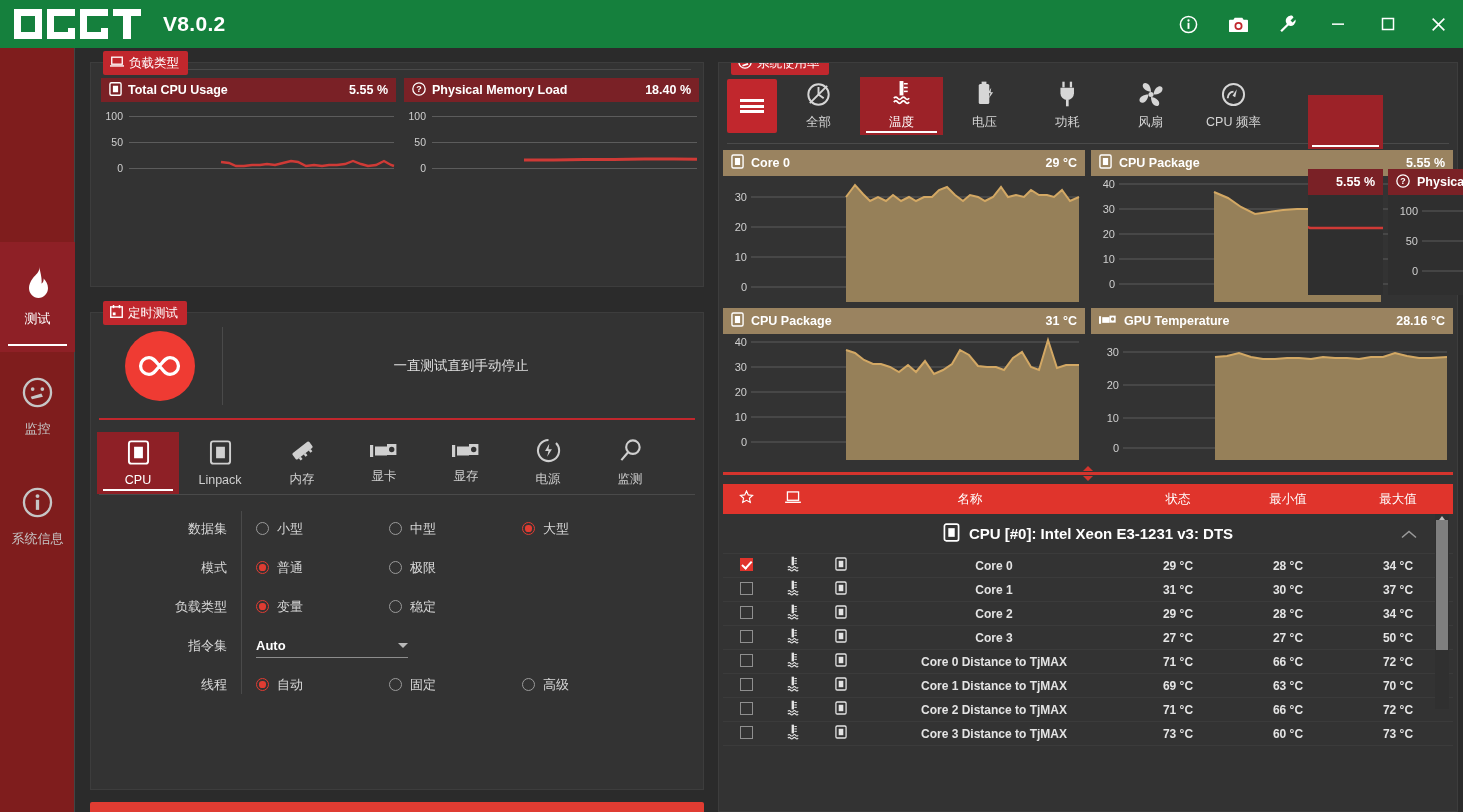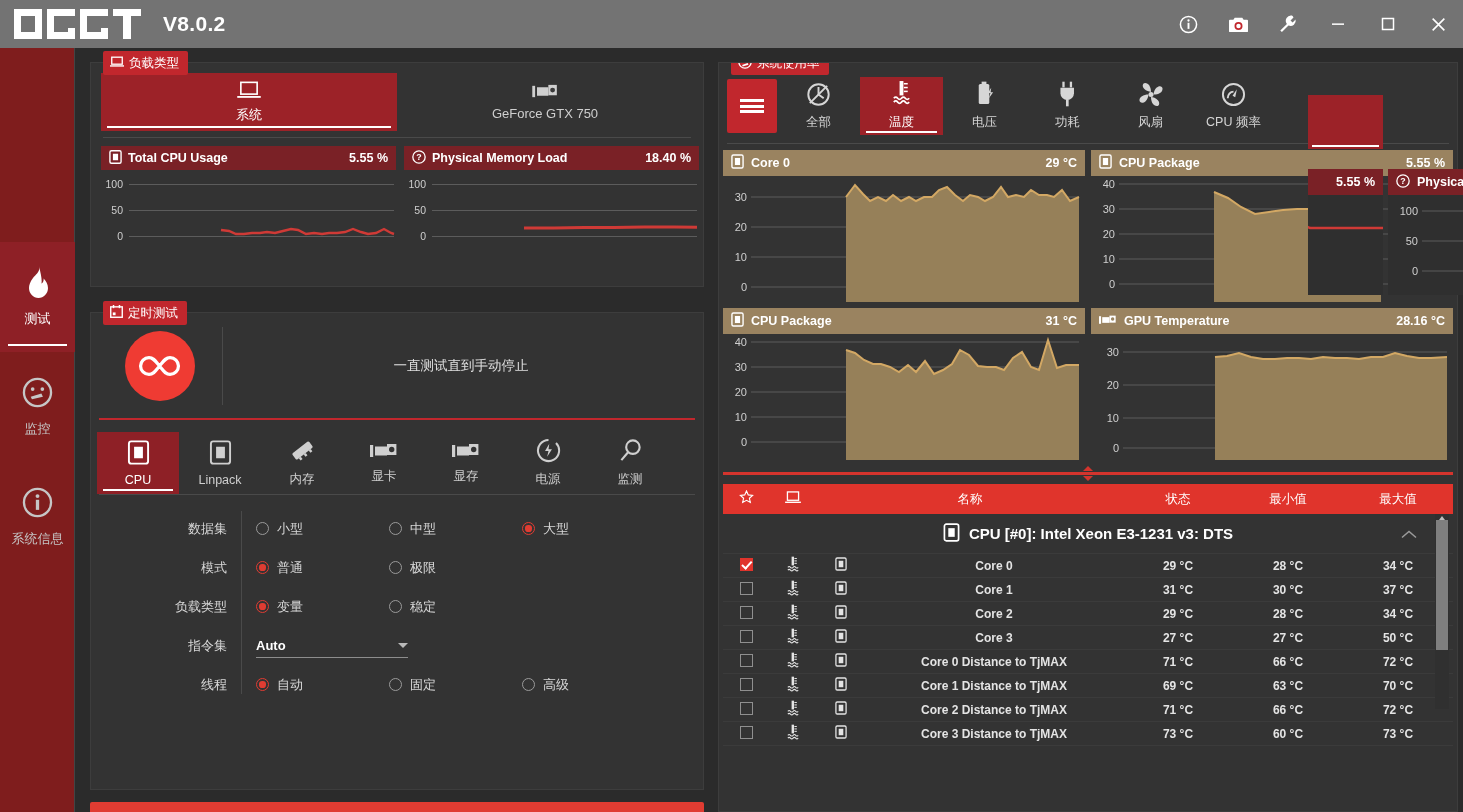--- a/index.html
+++ b/index.html
@@ -8,21 +8,21 @@
     background:#2b2b2b;
     font-family:"Liberation Sans", sans-serif;
     color:#e8e8e8; font-size:13px;
     -webkit-font-smoothing:antialiased;
   }
   .app { position:relative; width:1463px; height:812px; }
 
   
   .titlebar {
     position:absolute; top:0; left:0; width:1463px; height:48px;
-    background:#737373; display:flex; align-items:center;
+    background:#15803d; display:flex; align-items:center;
   }
   .logo-wrap { display:flex; align-items:center; margin-left:14px; }
   .logo { display:flex; gap:5px; align-items:flex-end; }
   .logo-char {
     width:28px; height:30px; position:relative;
   }
   .logo-char i {
     position:absolute; background:#fff; display:block;
   }
   
@@ -377,42 +377,20 @@
     <div class="panel-tag">
       <span>
         <svg width="14" height="12" viewBox="0 0 16 13">
             <rect x="2" y="1" width="12" height="8" fill="none" stroke="#fff" stroke-width="1.5"></rect>
             <rect x="0" y="10.2" width="16" height="1.6" fill="#fff"></rect>
           </svg>
       </span>
       <span>负载类型</span>
     </div>
 
-    <div class="usage-tabs">
-      <div class="usage-tab active">
-        <span>
-          <svg width="24" height="19" viewBox="0 0 26 21">
-              <rect x="4" y="1.5" width="18" height="13" fill="none" stroke="#fff" stroke-width="1.8"></rect>
-              <rect x="0" y="16.6" width="26" height="2" fill="#fff"></rect>
-            </svg>
-        </span>
-        <span>系统</span>
-      </div>
-      <div class="usage-tab">
-        <span>
-          <svg width="27" height="17" viewBox="0 0 28 18">
-              <rect x="0" y="3" width="3" height="12" fill="#cfcfcf"></rect>
-              <rect x="5" y="4.5" width="12" height="9" fill="#cfcfcf"></rect>
-              <rect x="17" y="2" width="9" height="11" fill="#cfcfcf"></rect>
-              <circle cx="21.5" cy="7.5" r="2.6" fill="#3a3a3a"></circle>
-            </svg>
-        </span>
-        <span>GeForce GTX 750</span>
-      </div>
-    </div>
     <div class="usage-underline"></div>
 
     <div class="graphs-row">
 
       <div class="mini-card">
         <div class="mini-head">
           <span>
             <svg width="13" height="14" viewBox="0 0 14 15">
                 <rect x="1" y="0.8" width="12" height="13.4" rx="1.6" fill="none" stroke="#fff" stroke-width="1.5"></rect>
                 <rect x="4.2" y="4" width="5.6" height="7" fill="#fff"></rect>

